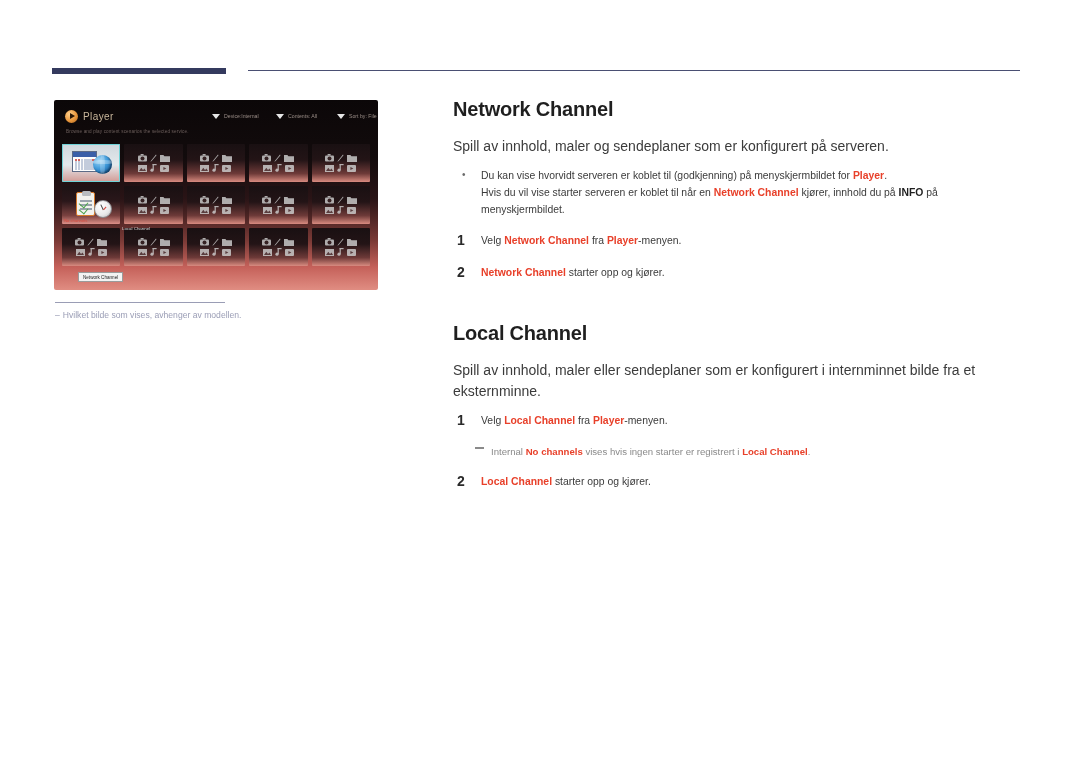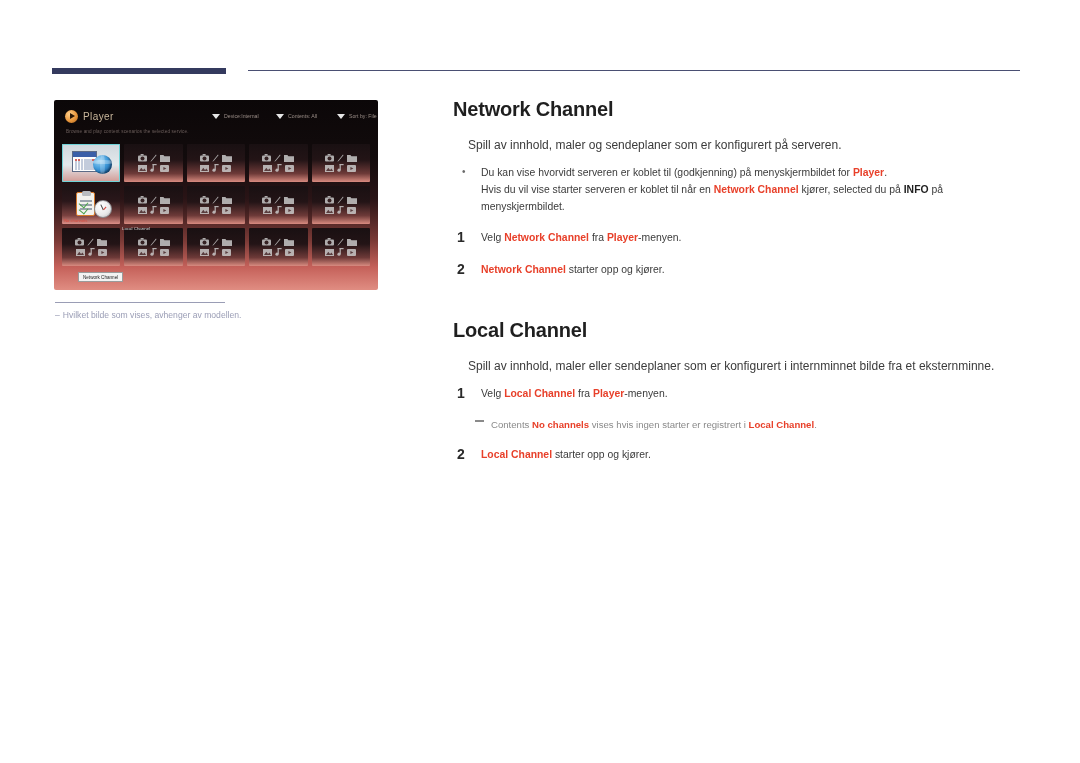--- a/index.html
+++ b/index.html
@@ -319,23 +319,23 @@
     width: 570px;
   }
   h1.section-title {
     font-size: 20px;
     font-weight: bold;
     color: #1f1f1f;
     margin: 0 0 15px 0;
     letter-spacing: -.2px;
   }
   p.lead {
-    font-size: 12px;
+    font-size: 14px;
     color: #3b3b3b;
-    margin: 0 0 11px 15px;
+    margin: 0 0 11px 0;
     line-height: 1.5;
   }
   ul.bullets {
     list-style: none;
     margin: 2px 0 14px 0;
     padding: 0;
   }
   ul.bullets li {
     position: relative;
     padding-left: 28px;
@@ -914,21 +914,21 @@
 
 <div id="content">
 
   <h1 class="section-title">Network Channel</h1>
 
   <p class="lead">Spill av innhold, maler og sendeplaner som er konfigurert på serveren.</p>
 
   <ul class="bullets">
     <li>
       <span>Du kan vise hvorvidt serveren er koblet til (godkjenning) på menyskjermbildet for </span><span class="accent">Player</span><span>.</span><br>
-      <span>Hvis du vil vise starter serveren er koblet til når en </span><span class="accent">Network Channel</span><span> kjører, selected du på </span><span class="strong">INFO</span><span> på menyskjermbildet.</span>
+      <span>Hvis du vil vise starter serveren er koblet til når en </span><span class="accent">Network Channel</span><span> kjører, innhold du på </span><span class="strong">INFO</span><span> på menyskjermbildet.</span>
     </li>
   </ul>
 
   <ol class="steps">
     <li>
       <span class="num">1</span><span>Velg </span><span class="accent">Network Channel</span><span> fra </span><span class="accent">Player</span><span>-menyen.</span>
     </li>
     <li>
       <span class="num">2</span><span class="accent">Network Channel</span><span> starter opp og kjører.</span>
     </li>
@@ -940,21 +940,21 @@
 
   <p class="lead">Spill av innhold, maler eller sendeplaner som er konfigurert i internminnet bilde fra et eksternminne.</p>
 
   <ol class="steps">
     <li>
       <span class="num">1</span><span>Velg </span><span class="accent">Local Channel</span><span> fra </span><span class="accent">Player</span><span>-menyen.</span>
     </li>
   </ol>
 
   <div class="note-line">
-    <span class="note-dash"></span><span>Contents </span><span class="accent">No channels</span><span> vises hvis ingen starter er registrert i </span><span class="accent">Local Channel</span><span>.</span>
+    <span class="note-dash"></span><span>Internal </span><span class="accent">No channels</span><span> vises hvis ingen starter er registrert i </span><span class="accent">Local Channel</span><span>.</span>
   </div>
 
   <ol class="steps">
     <li>
       <span class="num">2</span><span class="accent">Local Channel</span><span> starter opp og kjører.</span>
     </li>
   </ol>
 
 </div>
 

